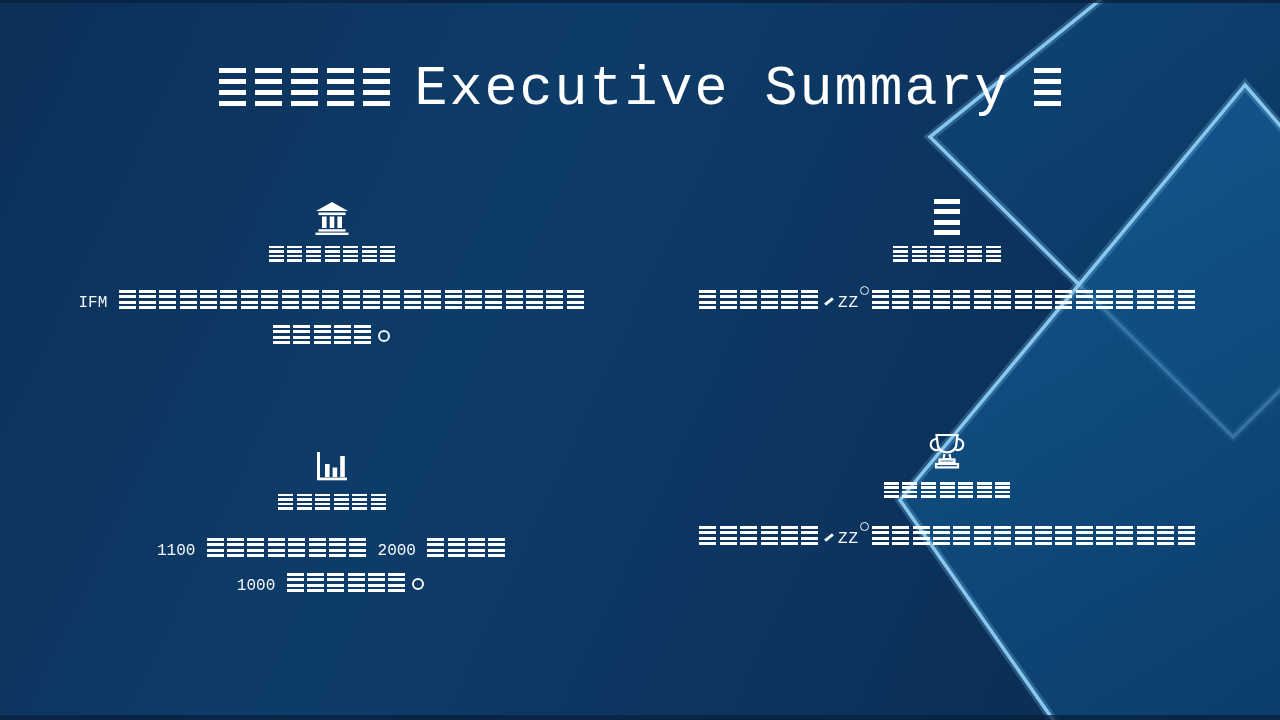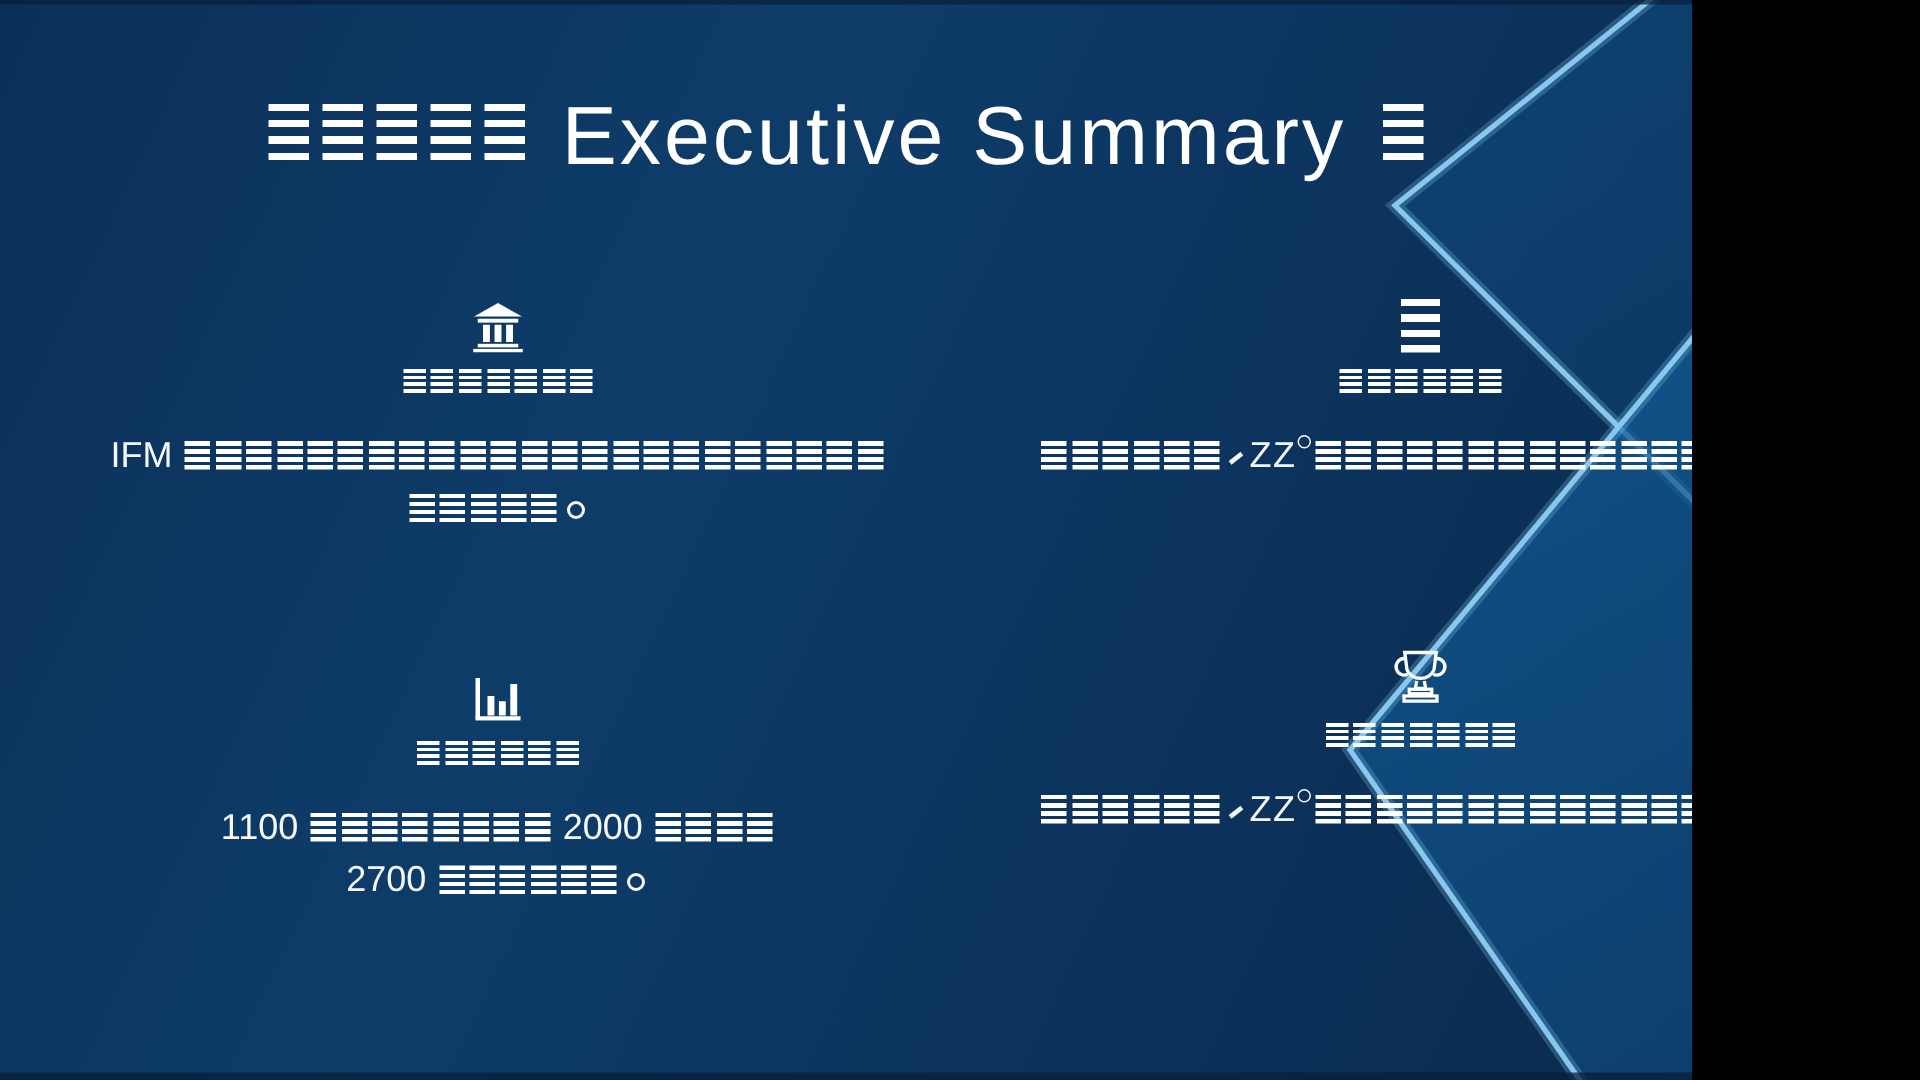--- a/index.html
+++ b/index.html
@@ -1,18 +1,18 @@
 <!DOCTYPE html>
 <html><head>
 <meta charset="utf-8">
 <style>
   html,body{margin:0;padding:0;background:#000;}
   .slide{
-    position:relative;width:1128px;height:720px;overflow:hidden;
-    font-family:Liberation Sans, sans-serif;color:#f4f8fc;
+    position:relative;width:1280px;height:720px;overflow:hidden;
+    font-family:Liberation Mono, monospace;color:#f4f8fc;
     background:linear-gradient(115deg,#0b3058 0%,#0e3c69 38%,#0c3560 62%,#0a2b4e 100%);
   }
   .bg-svg{position:absolute;inset:0;}
   .edge-shade{position:absolute;left:0;right:0;background:#081f3c;opacity:.75;}
   .edge-shade.top{top:0;height:3px;}
   .edge-shade.bottom{bottom:0;height:5px;}
 
   
   .title-row{position:absolute;top:58px;left:0;right:0;display:flex;justify-content:center;align-items:center;gap:20px;}
   .page-title{font-size:55px;font-weight:400;letter-spacing:2px;color:#ffffff;margin:0;white-space:nowrap;}
@@ -32,21 +32,21 @@
   .deg-ring{display:inline-block;width:7px;height:7px;border:1.5px solid currentColor;border-radius:50%;vertical-align:12px;margin:0 1px;}
 
   
   .card{position:absolute;width:560px;text-align:center;}
   .card.tl{left:52px;top:197px;}
   .card.tr{left:667px;top:197px;}
   .card.bl{left:52px;top:445px;}
   .card.br{left:667px;top:433px;}
   .card .icon-slot{height:38px;display:flex;align-items:flex-end;justify-content:center;}
   .card .label{margin-top:11px;}
-  .card .body{margin-top:24px;font-size:24px;font-weight:300;line-height:35px;color:#f4f8fc;}
+  .card .body{margin-top:24px;font-size:16px;font-weight:300;line-height:35px;color:#f4f8fc;}
   .body-line{white-space:nowrap;}
   .zz{letter-spacing:1px;font-weight:400;}
 </style>
 </head>
 <body>
 
 <div class="slide">
 
   <svg class="bg-svg" width="1280" height="720" viewBox="0 0 1280 720">
     <defs>
@@ -111,21 +111,21 @@
         <rect x="2" y="3" width="3" height="27"></rect>
         <rect x="2" y="28.5" width="30" height="2.8"></rect>
         <rect x="10" y="15" width="4.6" height="13"></rect>
         <rect x="17.6" y="18.5" width="4.6" height="9.5"></rect>
         <rect x="25.2" y="7" width="4.6" height="21"></rect>
       </svg>
     </div>
     <div class="label label-tofu"><span class="tofu"></span><span class="tofu"></span><span class="tofu"></span><span class="tofu"></span><span class="tofu"></span><span class="tofu"></span></div>
     <div class="body">
       <div class="body-line"><span class="zz-txt">1100 </span><span class="tofu"></span><span class="tofu"></span><span class="tofu"></span><span class="tofu"></span><span class="tofu"></span><span class="tofu"></span><span class="tofu"></span><span class="tofu"></span><span class="zz-txt"> 2000 </span><span class="tofu"></span><span class="tofu"></span><span class="tofu"></span><span class="tofu"></span></div>
-      <div class="body-line"><span class="zz-txt">2700 </span><span class="tofu"></span><span class="tofu"></span><span class="tofu"></span><span class="tofu"></span><span class="tofu"></span><span class="tofu"></span><span class="cjk-period"></span></div>
+      <div class="body-line"><span class="zz-txt">1000 </span><span class="tofu"></span><span class="tofu"></span><span class="tofu"></span><span class="tofu"></span><span class="tofu"></span><span class="tofu"></span><span class="cjk-period"></span></div>
     </div>
   </div>
 
   <div class="card br">
     <div class="icon-slot">
       <svg width="44" height="40" viewBox="0 0 44 40" fill="none" stroke="#ffffff" stroke-width="2.2">
         <path d="M11 8 a5.5 5.5 0 1 0 2.5 10.5"></path>
         <path d="M33 8 a5.5 5.5 0 1 1 -2.5 10.5"></path>
         <path d="M11.5 4 H32.5 L31 15.5 A9.5 8.5 0 0 1 13 15.5 Z"></path>
         <path d="M19.5 23 L18.5 28 H25.5 L24.5 23"></path>

